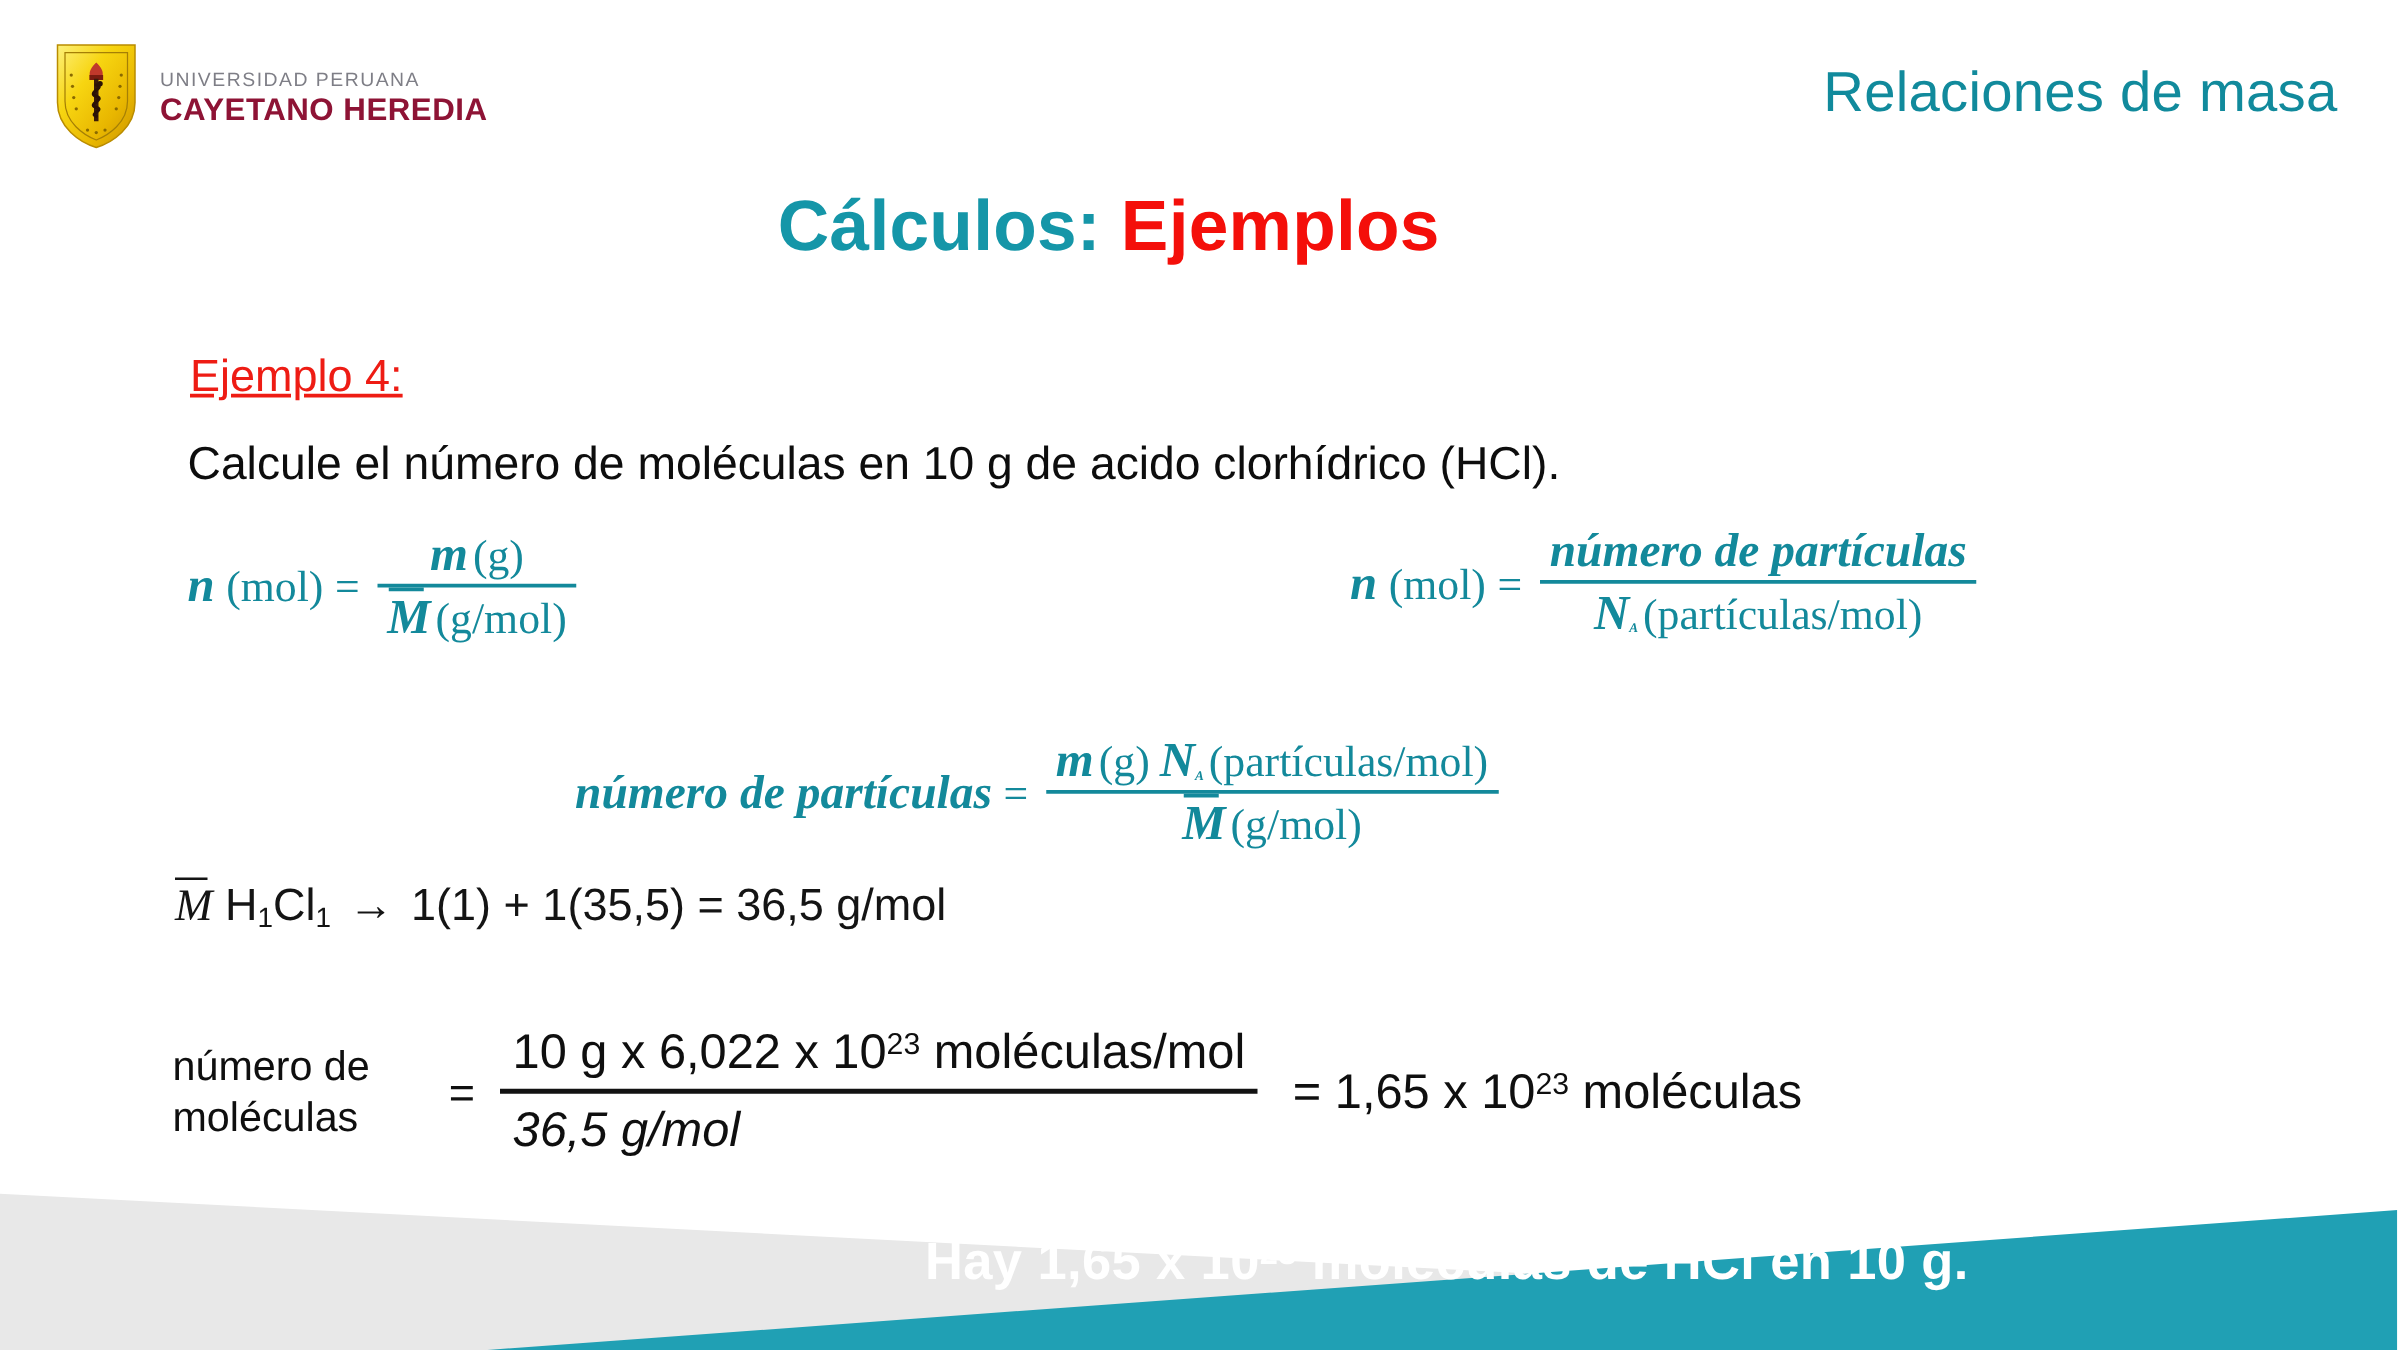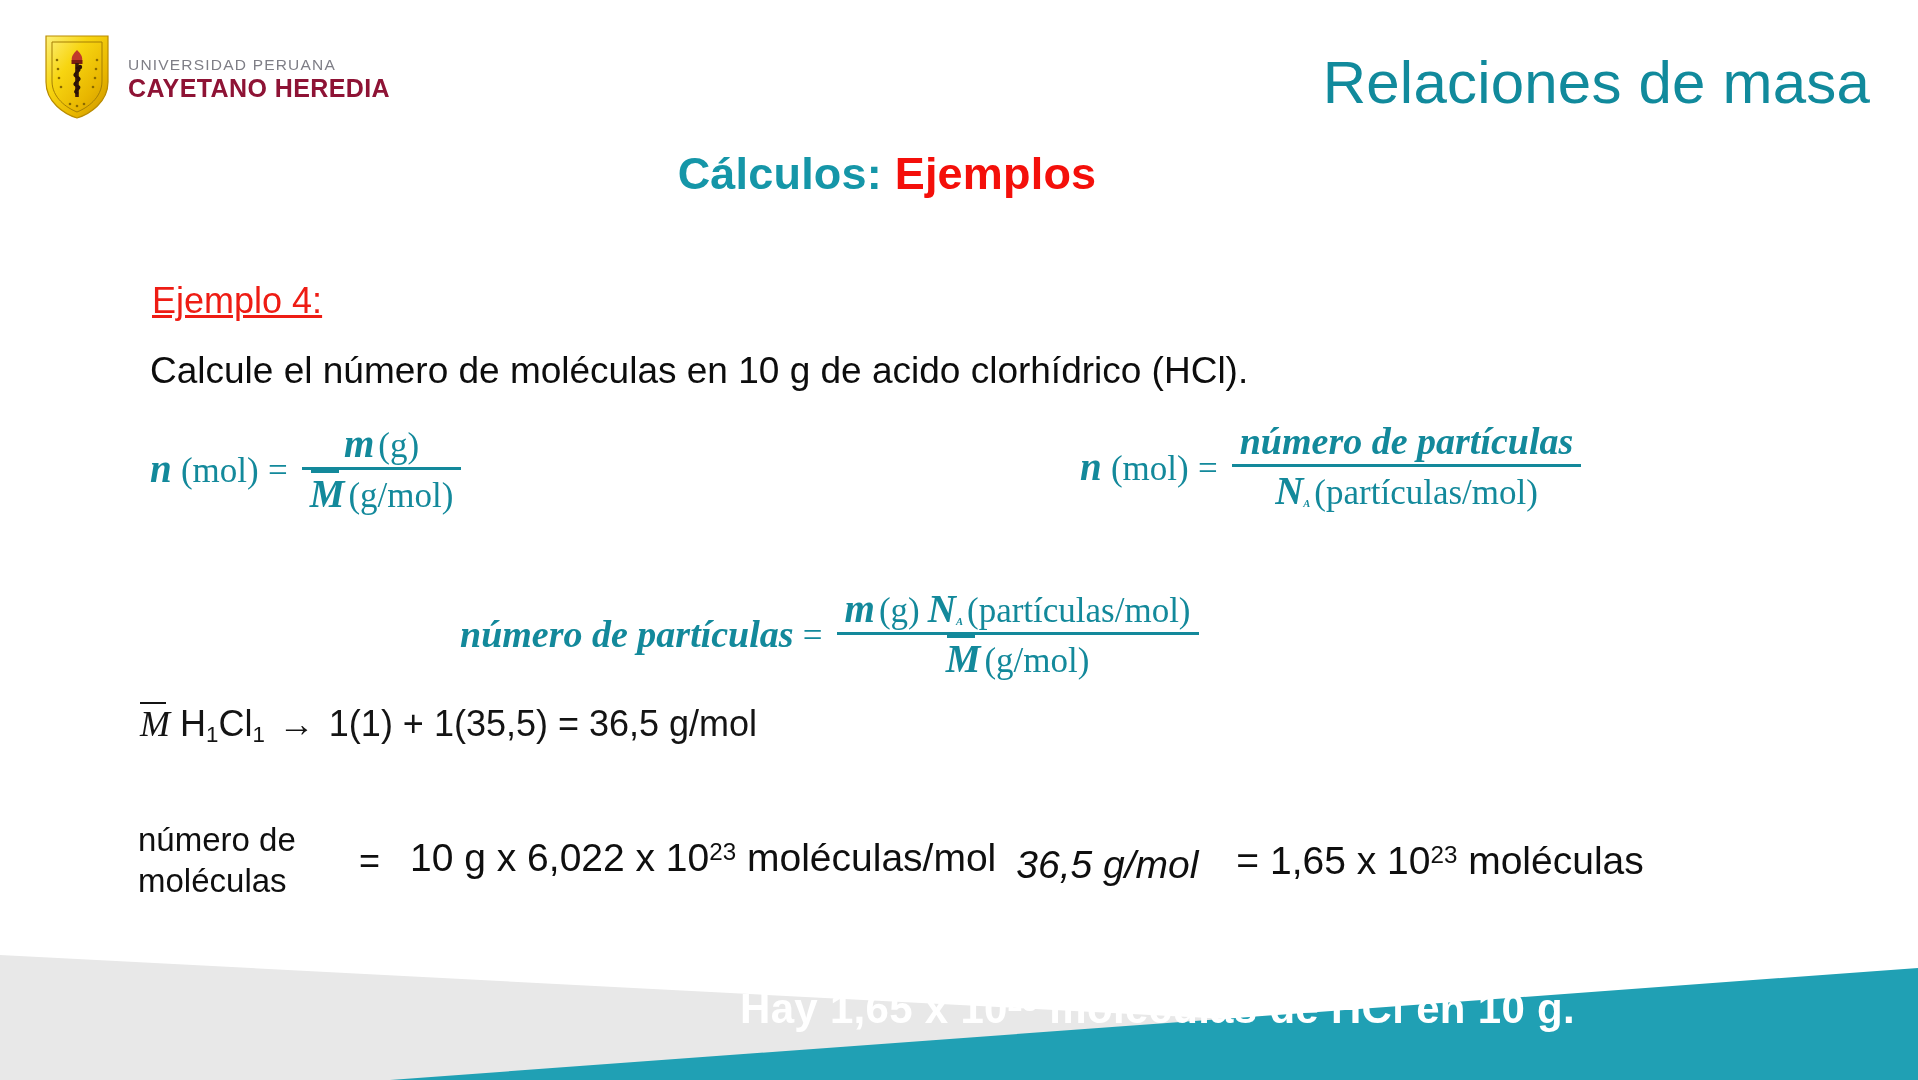--- a/index.html
+++ b/index.html
@@ -42,35 +42,35 @@
     letter-spacing: 0.4px;
     color: #8e1335;
     font-weight: 700;
     display: block;
   }
 
   #header-title {
     position: absolute;
     right: 48px;
     top: 48px;
-    font-size: 60px;
+    font-size: 45px;
     color: #118a9c;
     font-weight: 400;
     letter-spacing: 0.2px;
     white-space: nowrap;
   }
 
   
   #main-title {
     position: absolute;
     top: 148px;
     left: 0;
     width: 1774px;
     text-align: center;
-    font-size: 45px;
+    font-size: 57px;
     font-weight: 700;
     letter-spacing: 0.2px;
     white-space: nowrap;
   }
   .t-teal { color: #1596a8; }
   .t-red  { color: #f40f0a; }
 
   
   #example-label {
     position: absolute;
@@ -180,22 +180,22 @@
     font-size: 33px;
     line-height: 1.24;
     width: 215px;
   }
   #calc-eq {
     font-size: 36px;
     margin: 0 20px 0 6px;
   }
   #calc-frac {
     display: inline-flex;
-    flex-direction: row;
-    align-items: flex-end;
+    flex-direction: column;
+    align-items: flex-start;
   }
   #calc-num {
     font-size: 39px;
     padding: 0 10px 7px 10px;
   }
   #calc-bar {
     width: 100%;
     height: 4px;
     background: #121212;
   }

